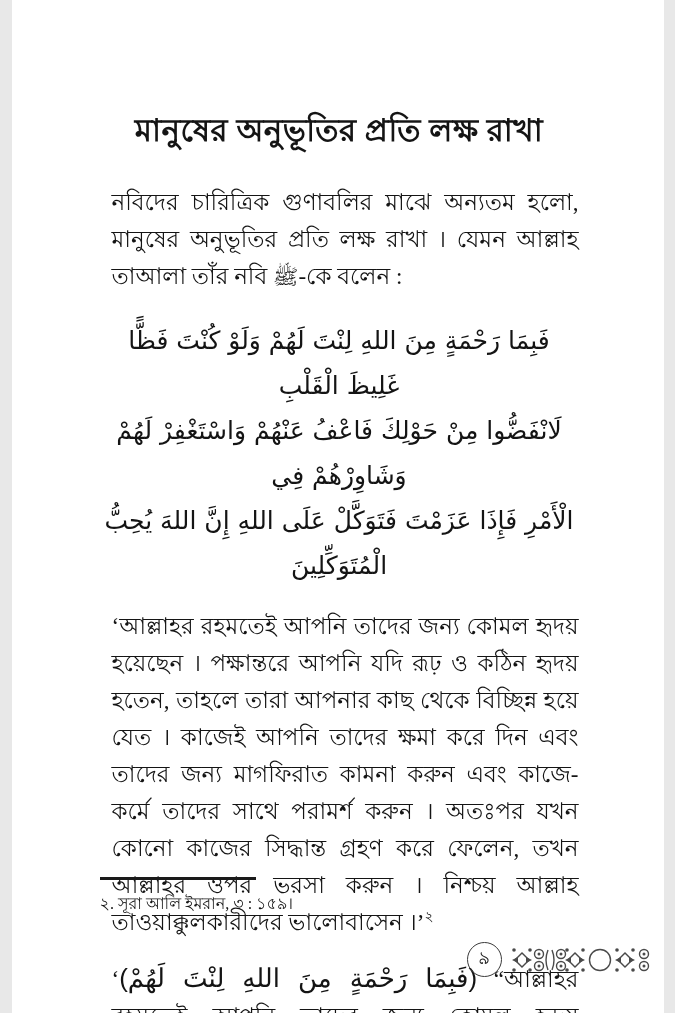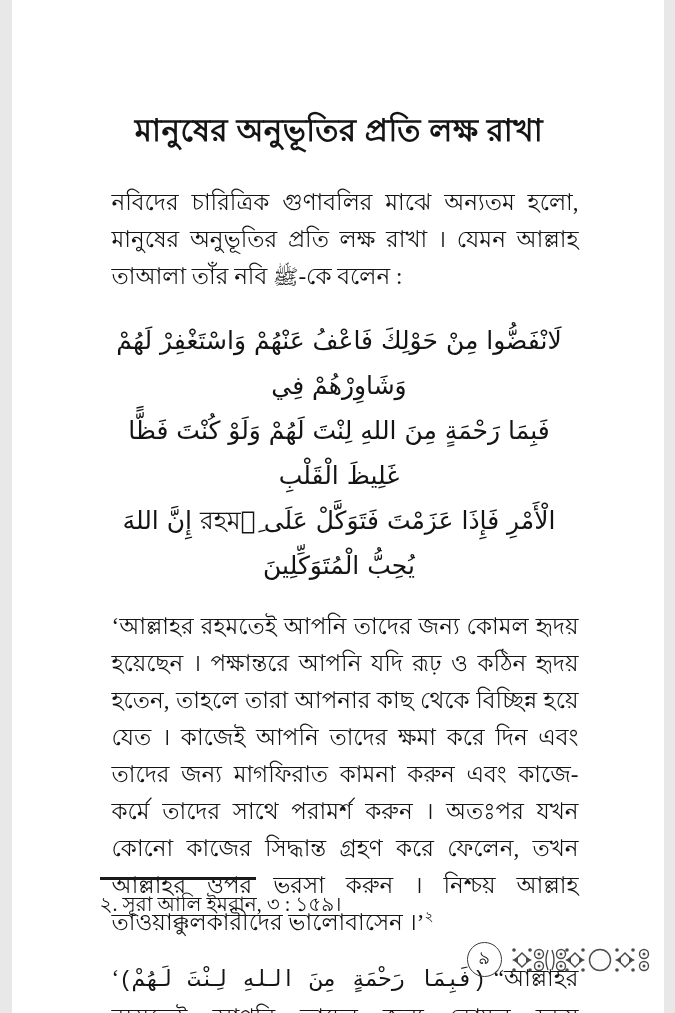--- a/index.html
+++ b/index.html
@@ -60,38 +60,38 @@
 
   .speaker-line {
     font-size: 23px;
     line-height: 37px;
     margin-top: 21px;
   }
 
   .arabic-inline {
     direction: rtl;
     unicode-bidi: isolate;
-    font-family: Liberation Mono, monospace;
-    font-size: 22px;
+    font-family: Liberation Sans, sans-serif;
+    font-size: 26px;
   }
 
   .footnote-area {
     position: absolute;
     left: 88px;
     bottom: 95px;
     width: 502px;
   }
   .footnote-rule {
     width: 156px;
     height: 3px;
     background: #1a1a1a;
     margin-bottom: 10px;
   }
   .footnote-text {
-    font-size: 20px;
+    font-size: 16px;
     line-height: 28px;
   }
 
   .footer {
     position: absolute;
     right: 14px;
     bottom: 36px;
     display: flex;
     align-items: center;
     gap: 8px;
@@ -113,23 +113,23 @@
 <body>
 
 <div class="page">
   <div class="content">
 
     <h1 class="chapter-title">মানুষের অনুভূতির প্রতি লক্ষ রাখা</h1>
 
     <p class="body-para"><span>নবিদের চারিত্রিক গুণাবলির মাঝে অন্যতম হলো, মানুষের অনুভূতির প্রতি লক্ষ রাখা । যেমন আল্লাহ তাআলা তাঁর নবি </span><span class="pbuh">ﷺ</span><span>-কে বলেন :</span></p>
 
     <div class="arabic-block">
+      <div>فَبِمَا رَحْمَةٍ مِنَ اللهِ لِنْتَ لَهُمْ وَلَوْ كُنْتَ فَظًّا غَلِيظَ الْقَلْبِ</div>
       <div>لَانْفَضُّوا مِنْ حَوْلِكَ فَاعْفُ عَنْهُمْ وَاسْتَغْفِرْ لَهُمْ وَشَاوِرْهُمْ فِي</div>
-      <div>فَبِمَا رَحْمَةٍ مِنَ اللهِ لِنْتَ لَهُمْ وَلَوْ كُنْتَ فَظًّا غَلِيظَ الْقَلْبِ</div>
-      <div>الْأَمْرِ فَإِذَا عَزَمْتَ فَتَوَكَّلْ عَلَى রহমতِ إِنَّ اللهَ يُحِبُّ الْمُتَوَكِّلِينَ</div>
+      <div>الْأَمْرِ فَإِذَا عَزَمْتَ فَتَوَكَّلْ عَلَى اللهِ إِنَّ اللهَ يُحِبُّ الْمُتَوَكِّلِينَ</div>
     </div>
 
     <p class="body-para"><span>‘আল্লাহর রহমতেই আপনি তাদের জন্য কোমল হৃদয় হয়েছেন । পক্ষান্তরে আপনি যদি রূঢ় ও কঠিন হৃদয় হতেন, তাহলে তারা আপনার কাছ থেকে বিচ্ছিন্ন হয়ে যেত । কাজেই আপনি তাদের ক্ষমা করে দিন এবং তাদের জন্য মাগফিরাত কামনা করুন এবং কাজে-কর্মে তাদের সাথে পরামর্শ করুন । অতঃপর যখন কোনো কাজের সিদ্ধান্ত গ্রহণ করে ফেলেন, তখন আল্লাহর ওপর ভরসা করুন । নিশ্চয় আল্লাহ তাওয়াক্কুলকারীদের ভালোবাসেন ।’</span><sup class="footnote-ref">২</sup></p>
 
 
     <p class="body-para para-gap"><span>‘</span><span class="arabic-inline">(فَبِمَا رَحْمَةٍ مِنَ اللهِ لِنْتَ لَهُمْ)</span><span> “আল্লাহর রহমতেই আপনি তাদের জন্য কোমল হৃদয় হয়েছেন।” অর্থাৎ সকল মুমিনের জন্য; যেমন আল্লাহ সুবহানাহু ওয়া তাআলা বলেন</span></p>
 
   </div>
 
   <div class="footnote-area">

